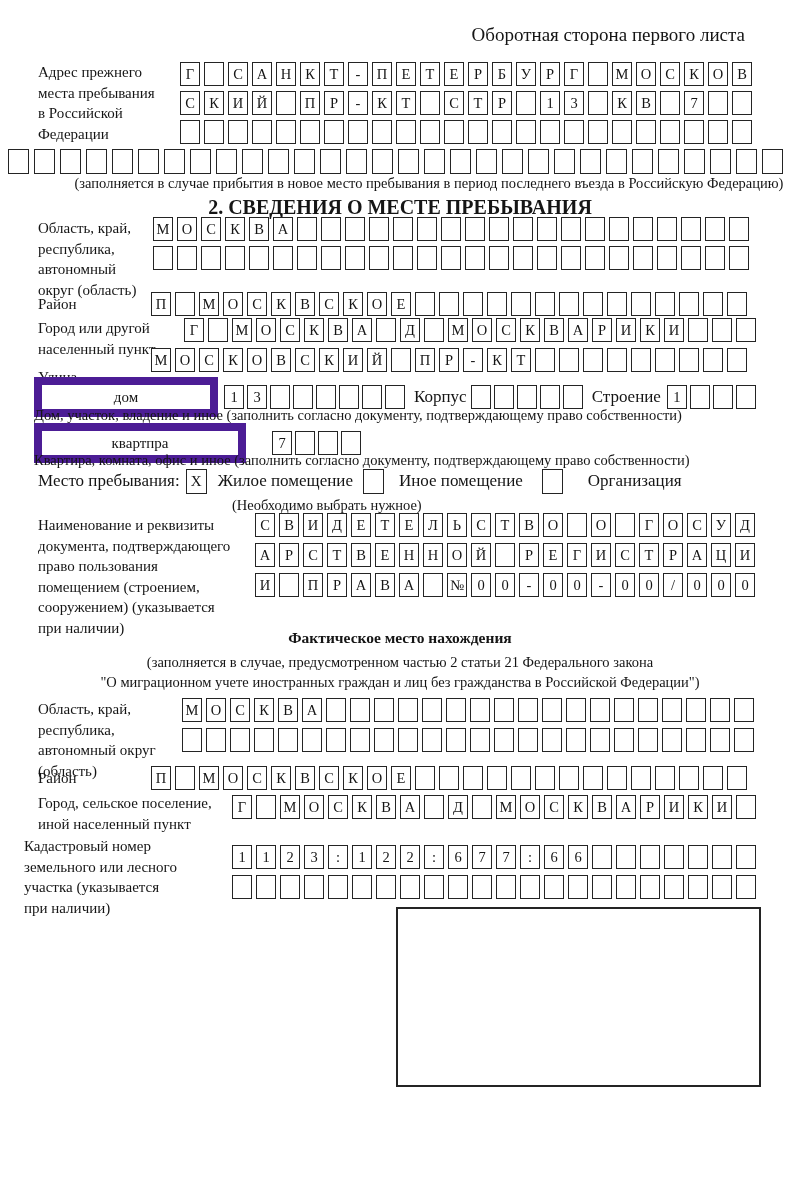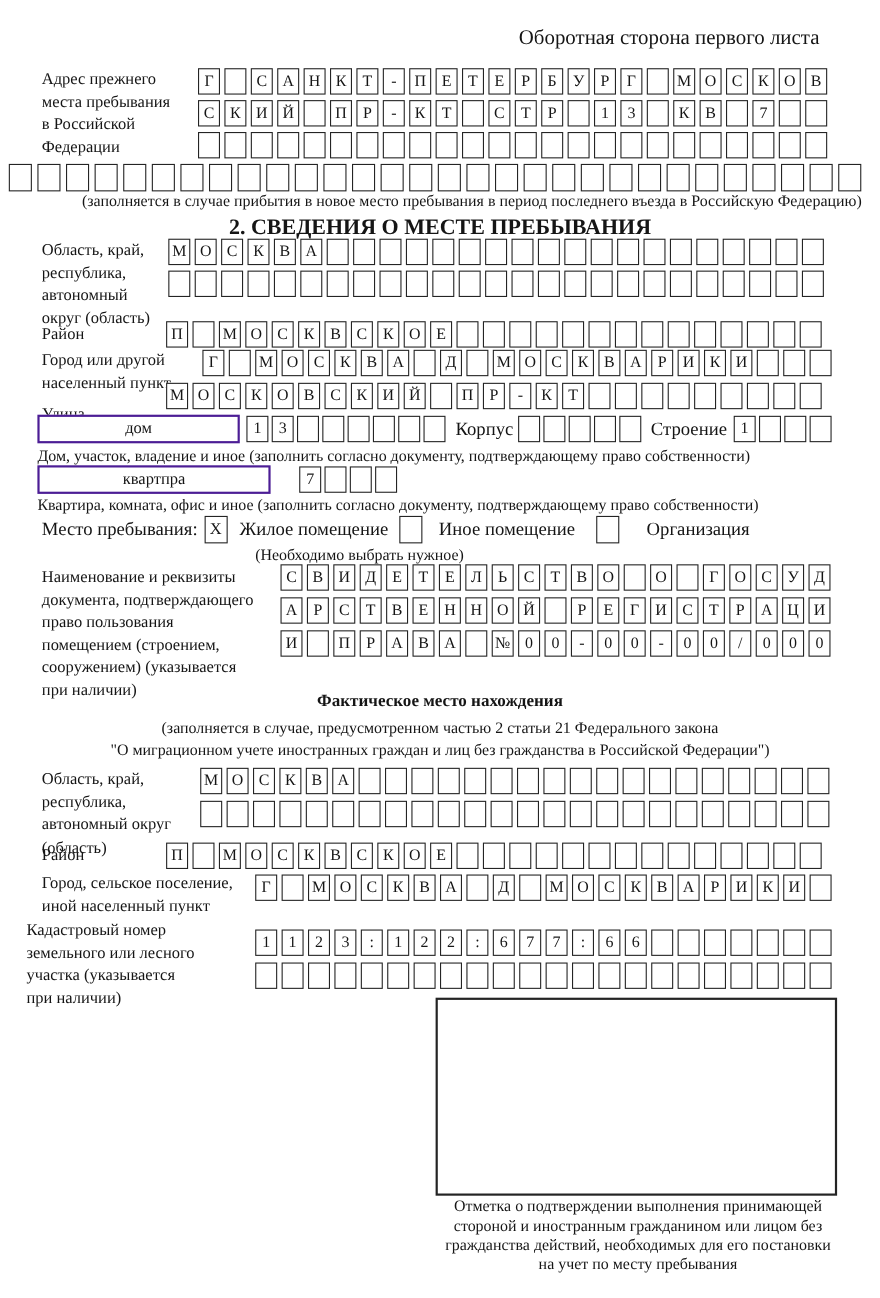--- a/index.html
+++ b/index.html
@@ -17,21 +17,21 @@
   .cell {
     box-sizing:border-box; flex:none; width:20px; height:24px;
     border:1.7px solid #242424; background:#fff;
     display:flex; align-items:center; justify-content:center;
     font-size:14.5px; line-height:1; padding-top:1px;
   }
   .cells.wide { gap:5px; }
   .cells.wide .cell { width:21px; height:25px; }
   .cells.tight { gap:3px; }
   .fieldbox {
-    box-sizing:border-box; border:2px solid #4c1d95; height:26px;
+    box-sizing:border-box; border:8px solid #4c1d95; height:40px;
     display:flex; align-items:center; justify-content:center; font-size:15px; background:#fff;
   }
   .inline-row { display:flex; align-items:center; }
   .inline-label { font-size:17px; white-space:nowrap; }
   .checkcell {
     box-sizing:border-box; flex:none; width:21px; height:25px; border:1.8px solid #242424;
     display:flex; align-items:center; justify-content:center; font-size:15px; background:#fff;
   }
   .stampbox { box-sizing:border-box; border:2px solid #242424; background:#fff; }
   .caption-lines { font-size:14.5px; text-align:center; }
@@ -614,20 +614,14 @@
       <span class="cell"></span>
       <span class="cell"></span>
       <span class="cell"></span>
       <span class="cell"></span>
       <span class="cell"></span>
       <span class="cell"></span>
       <span class="cell"></span>
     </div>
 
   <div class="abs stampbox" style="left:396px; top:907px; width:365px; height:180px;"></div>
-  <div class="abs caption-lines" style="left:385px; top:1089px; width:390px;">
-      <div class="line">Отметка о подтверждении выполнения принимающей</div>
-      <div class="line">стороной и иностранным гражданином или лицом без</div>
-      <div class="line">гражданства действий, необходимых для его постановки</div>
-      <div class="line">на учет по месту пребывания</div>
-    </div>
 
 </div>
 
 </body></html>

